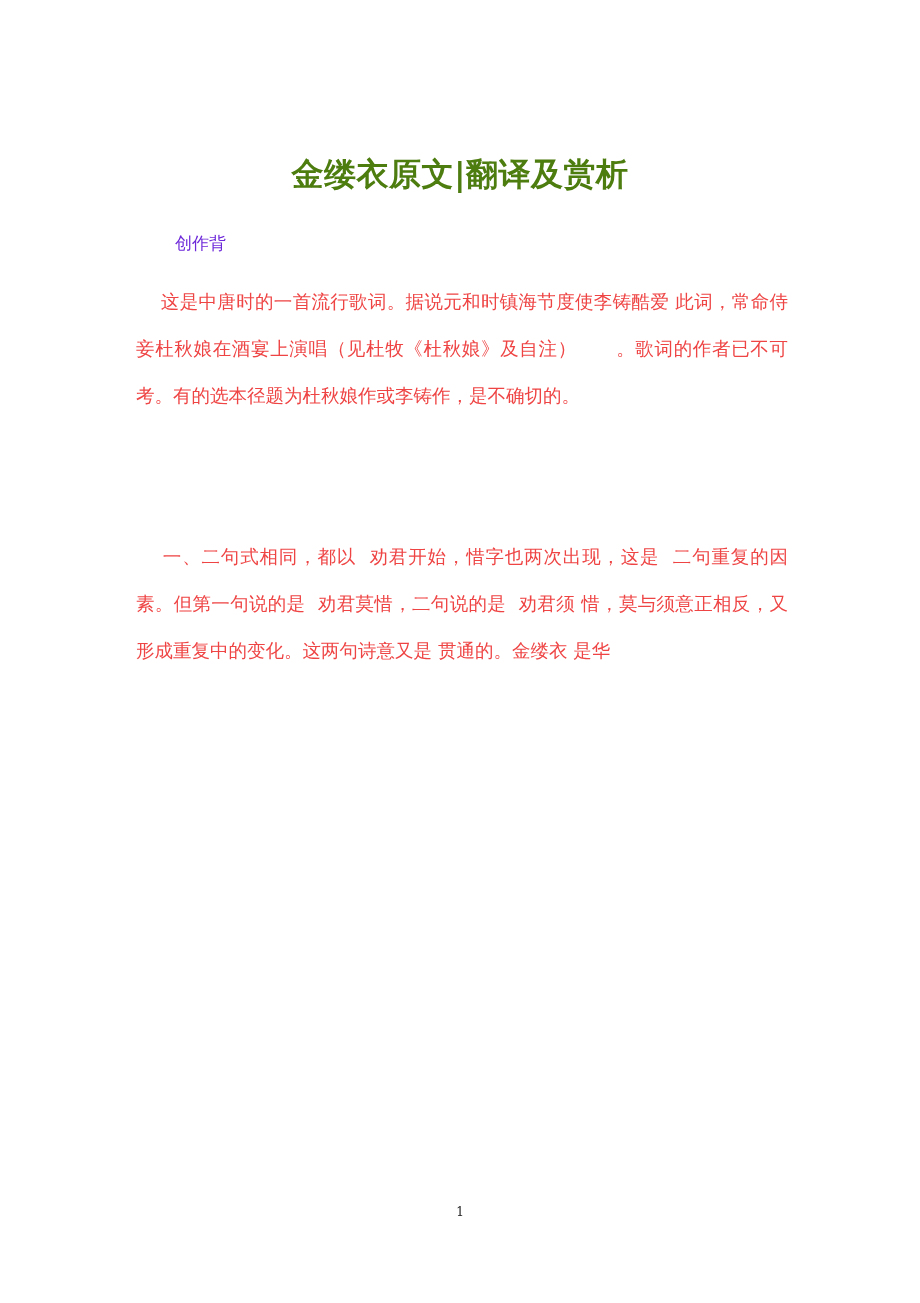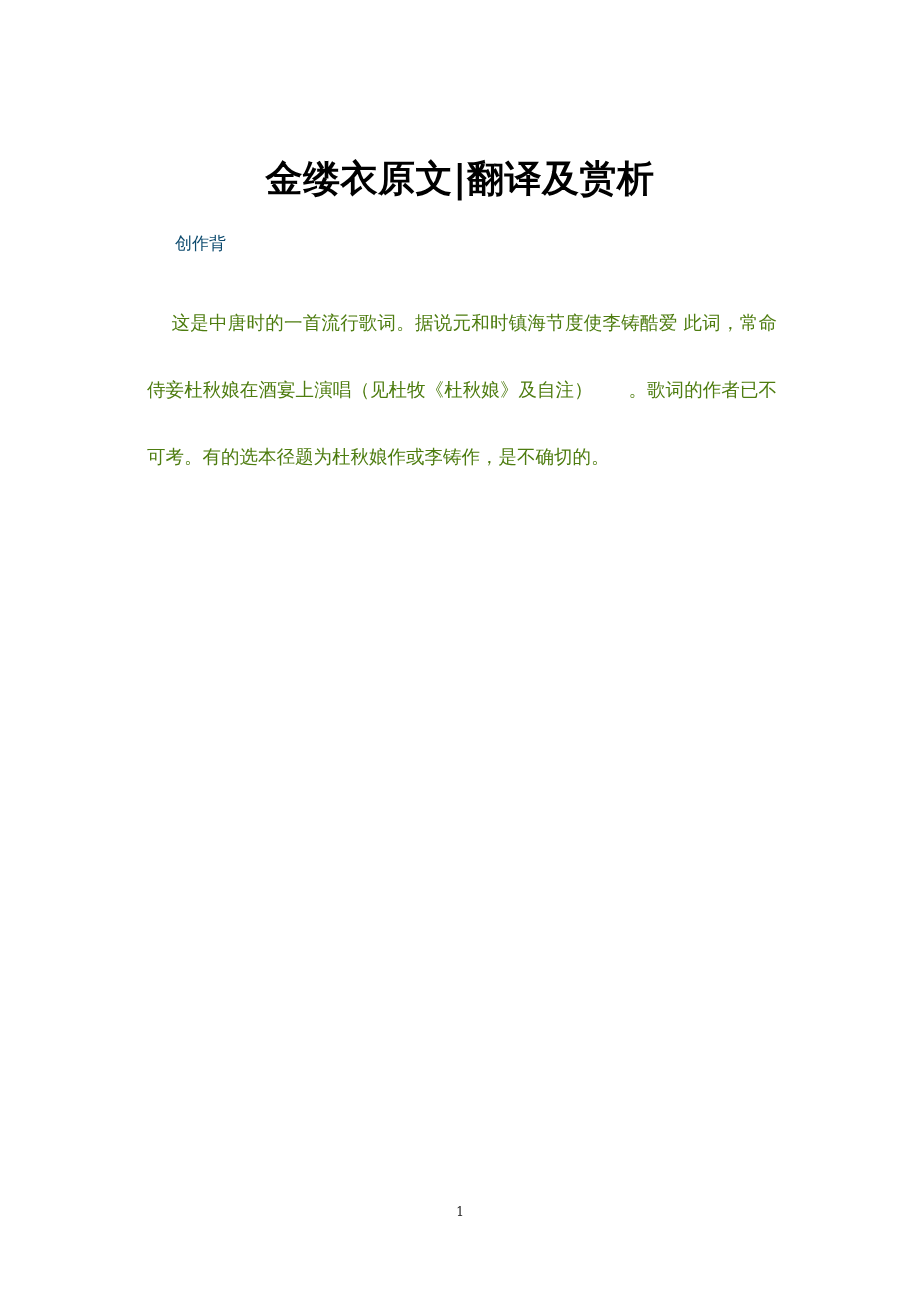--- a/index.html
+++ b/index.html
@@ -25,52 +25,52 @@
   }
 
   
   .doc-title {
     position: absolute;
     top: 133px;
     left: 0;
     width: 920px;
     text-align: center;
     font-family: "DejaVu Serif", "Liberation Serif", serif;
-    font-size: 37px;
+    font-size: 32px;
     line-height: 40px;
     letter-spacing: 0.5px;
-    color: #000000;
+    color: #4d7c0f;
     white-space: pre;
   }
 
   
   .content {
     position: absolute;
     top: 228px;
     left: 136px;
     width: 652px;
   }
 
   .section-head {
     font-family: "DejaVu Serif", "Liberation Serif", serif;
     font-size: 17px;
     line-height: 30px;
-    color: #0c4a6e;
+    color: #6d28d9;
     margin: 0 0 4px 0;
     white-space: pre;
   }
   .section-head.indent-1 { padding-left: 39px; }
   .section-head.indent-2 { padding-left: 52px; }
 
   .para {
     font-family: "DejaVu Serif", "Liberation Serif", serif;
     font-size: 18.5px;
-    line-height: 67px;
-    color: #4d7c0f;
-    margin: 11px;
+    line-height: 47px;
+    color: #ef4444;
+    margin: 0;
     text-align: justify;
     text-justify: inter-character;
     white-space: pre-wrap;
     word-break: break-all;
   }
 
   .spacer-sm { height: 16px; }
   .spacer-md { height: 52px; }
   .spacer-lg { height: 62px; }
 
@@ -101,18 +101,19 @@
     <div class="spacer-sm"></div>
 
     <p class="para">    这是中唐时的一首流行歌词。据说元和时镇海节度使李铸酷爱 此词，常命侍妾杜秋娘在酒宴上演唱（见杜牧《杜秋娘》及自注）      。歌词的作者已不可考。有的选本径题为杜秋娘作或李铸作，是不确切的。</p>
 
     <div class="spacer-md"></div>
 
 
     <div class="spacer-lg"></div>
 
 
+    <p class="para">    一、二句式相同，都以  劝君开始，惜字也两次出现，这是  二句重复的因素。但第一句说的是  劝君莫惜，二句说的是  劝君须 惜，莫与须意正相反，又形成重复中的变化。这两句诗意又是 贯通的。金缕衣 是华</p>
 
   </div>
 
   <div class="page-number">1</div>
 
 </div>
 
 </body></html>

